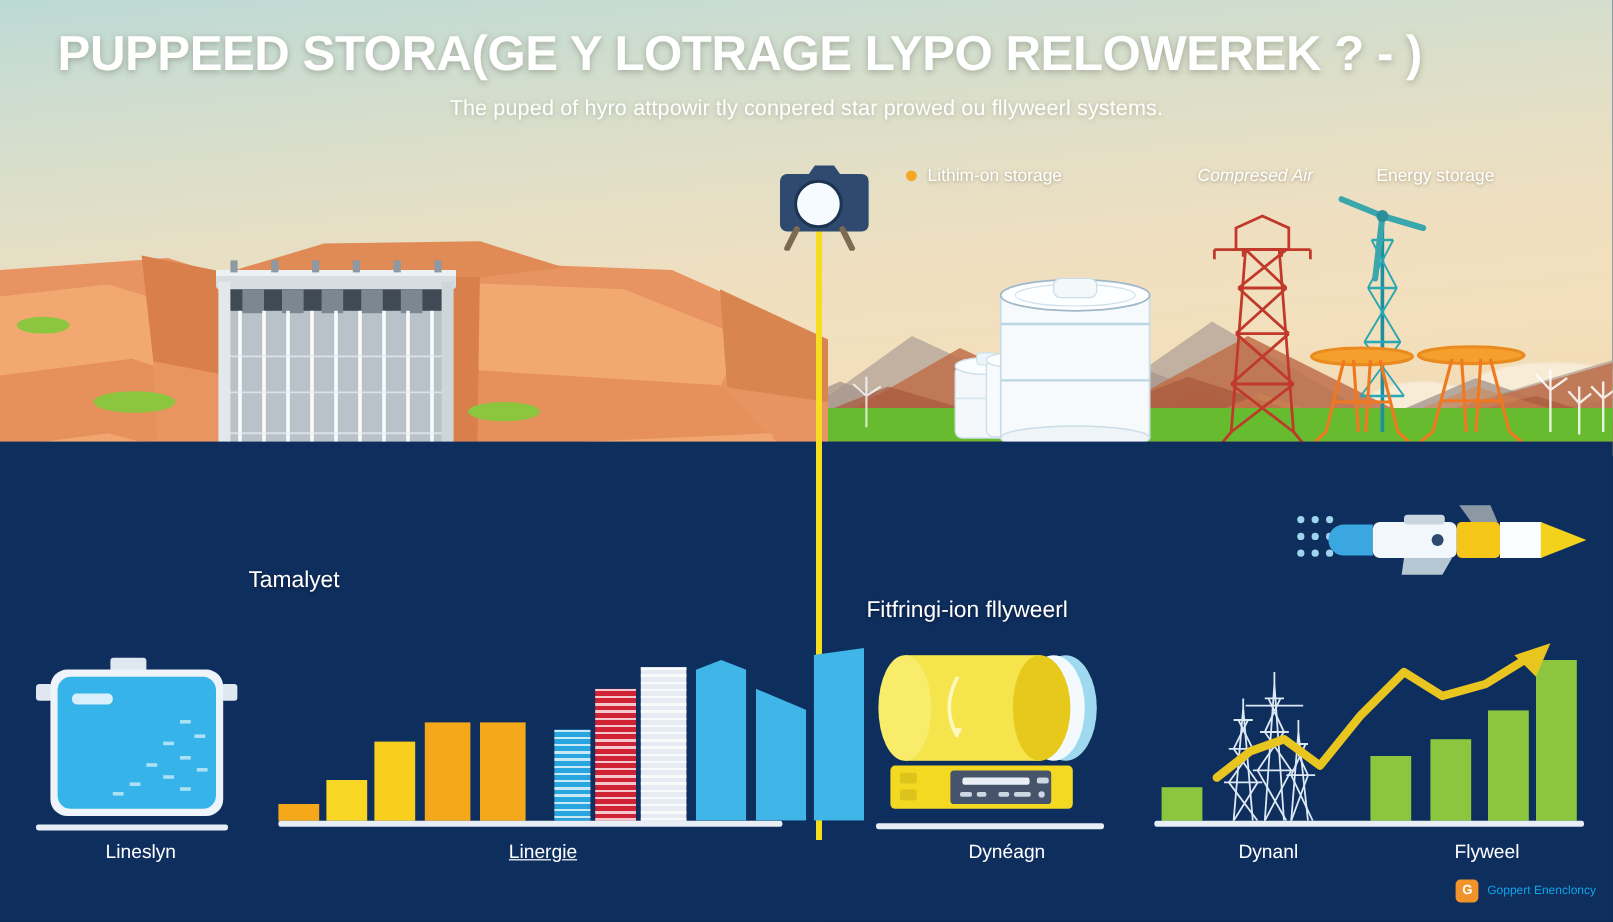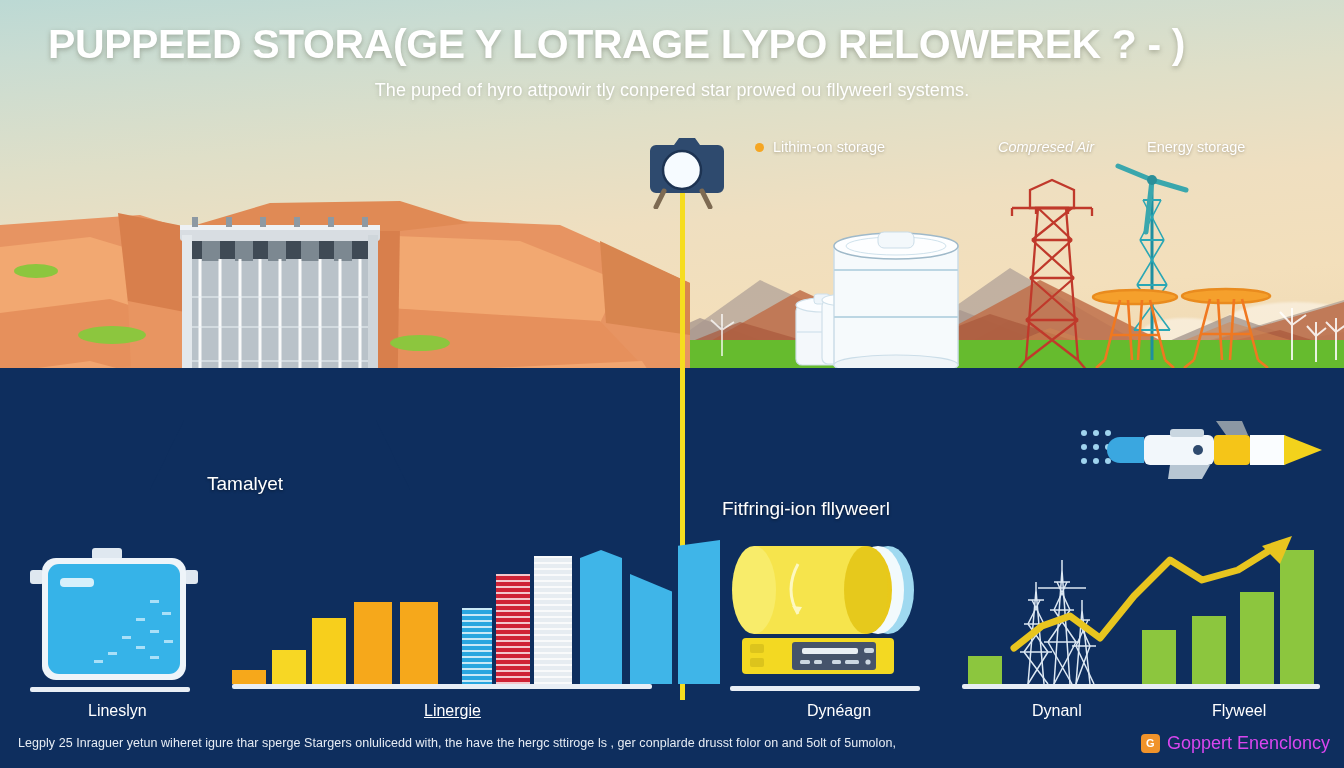--- a/index.html
+++ b/index.html
@@ -86,21 +86,21 @@
   
   .footer {
     position:absolute; left:18px; top:736px; width:1140px;
     font-size:12.5px; color:#e6ecf4; white-space:nowrap; letter-spacing:.05px;
   }
   .brand { position:absolute; right:14px; top:733px; display:flex; align-items:center; gap:7px; }
   .brand .mark {
     width:19px; height:19px; border-radius:4px; background:#f0932b;
     color:#fff; font-size:11px; font-weight:bold; line-height:19px; text-align:center;
   }
-  .brand .bname { font-size:18px; color:#d946ef; white-space:nowrap; }
+  .brand .bname { font-size:10px; color:#0ea5e9; white-space:nowrap; }
 
   
   .bar { position:absolute; bottom:0; }
   .barset { position:absolute; left:232px; top:540px; width:420px; height:144px; }
   .greenset { position:absolute; left:962px; top:538px; width:358px; height:146px; }
   .greenbar { position:absolute; bottom:0; background:#8cc63e; }
 
   .stripebar {
     background-image:repeating-linear-gradient(to bottom,
       rgba(255,255,255,.75) 0px, rgba(255,255,255,.75) 2px,
@@ -445,19 +445,18 @@
   <div class="baseline" id="base-1"></div>
   <div class="baseline" id="base-2"></div>
   <div class="baseline" id="base-3"></div>
 
   <div class="blabel noselect" id="blbl-0">Lineslyn</div>
   <div class="blabel noselect" id="blbl-1">Linergie</div>
   <div class="blabel noselect" id="blbl-2">Dynéagn</div>
   <div class="blabel noselect" id="blbl-3">Dynanl</div>
   <div class="blabel noselect" id="blbl-4">Flyweel</div>
 
-  <div class="footer noselect">Legply 25 Inraguer yetun wiheret igure thar sperge Stargers onlulicedd with, the have the hergc sttiroge ls , ger conplarde drusst folor on and 5olt of 5umolon,</div>
   <div class="brand">
     <div class="mark">G</div>
     <div class="bname">Goppert Enencloncy</div>
   </div>
 
 </div>
 
 </body></html>

